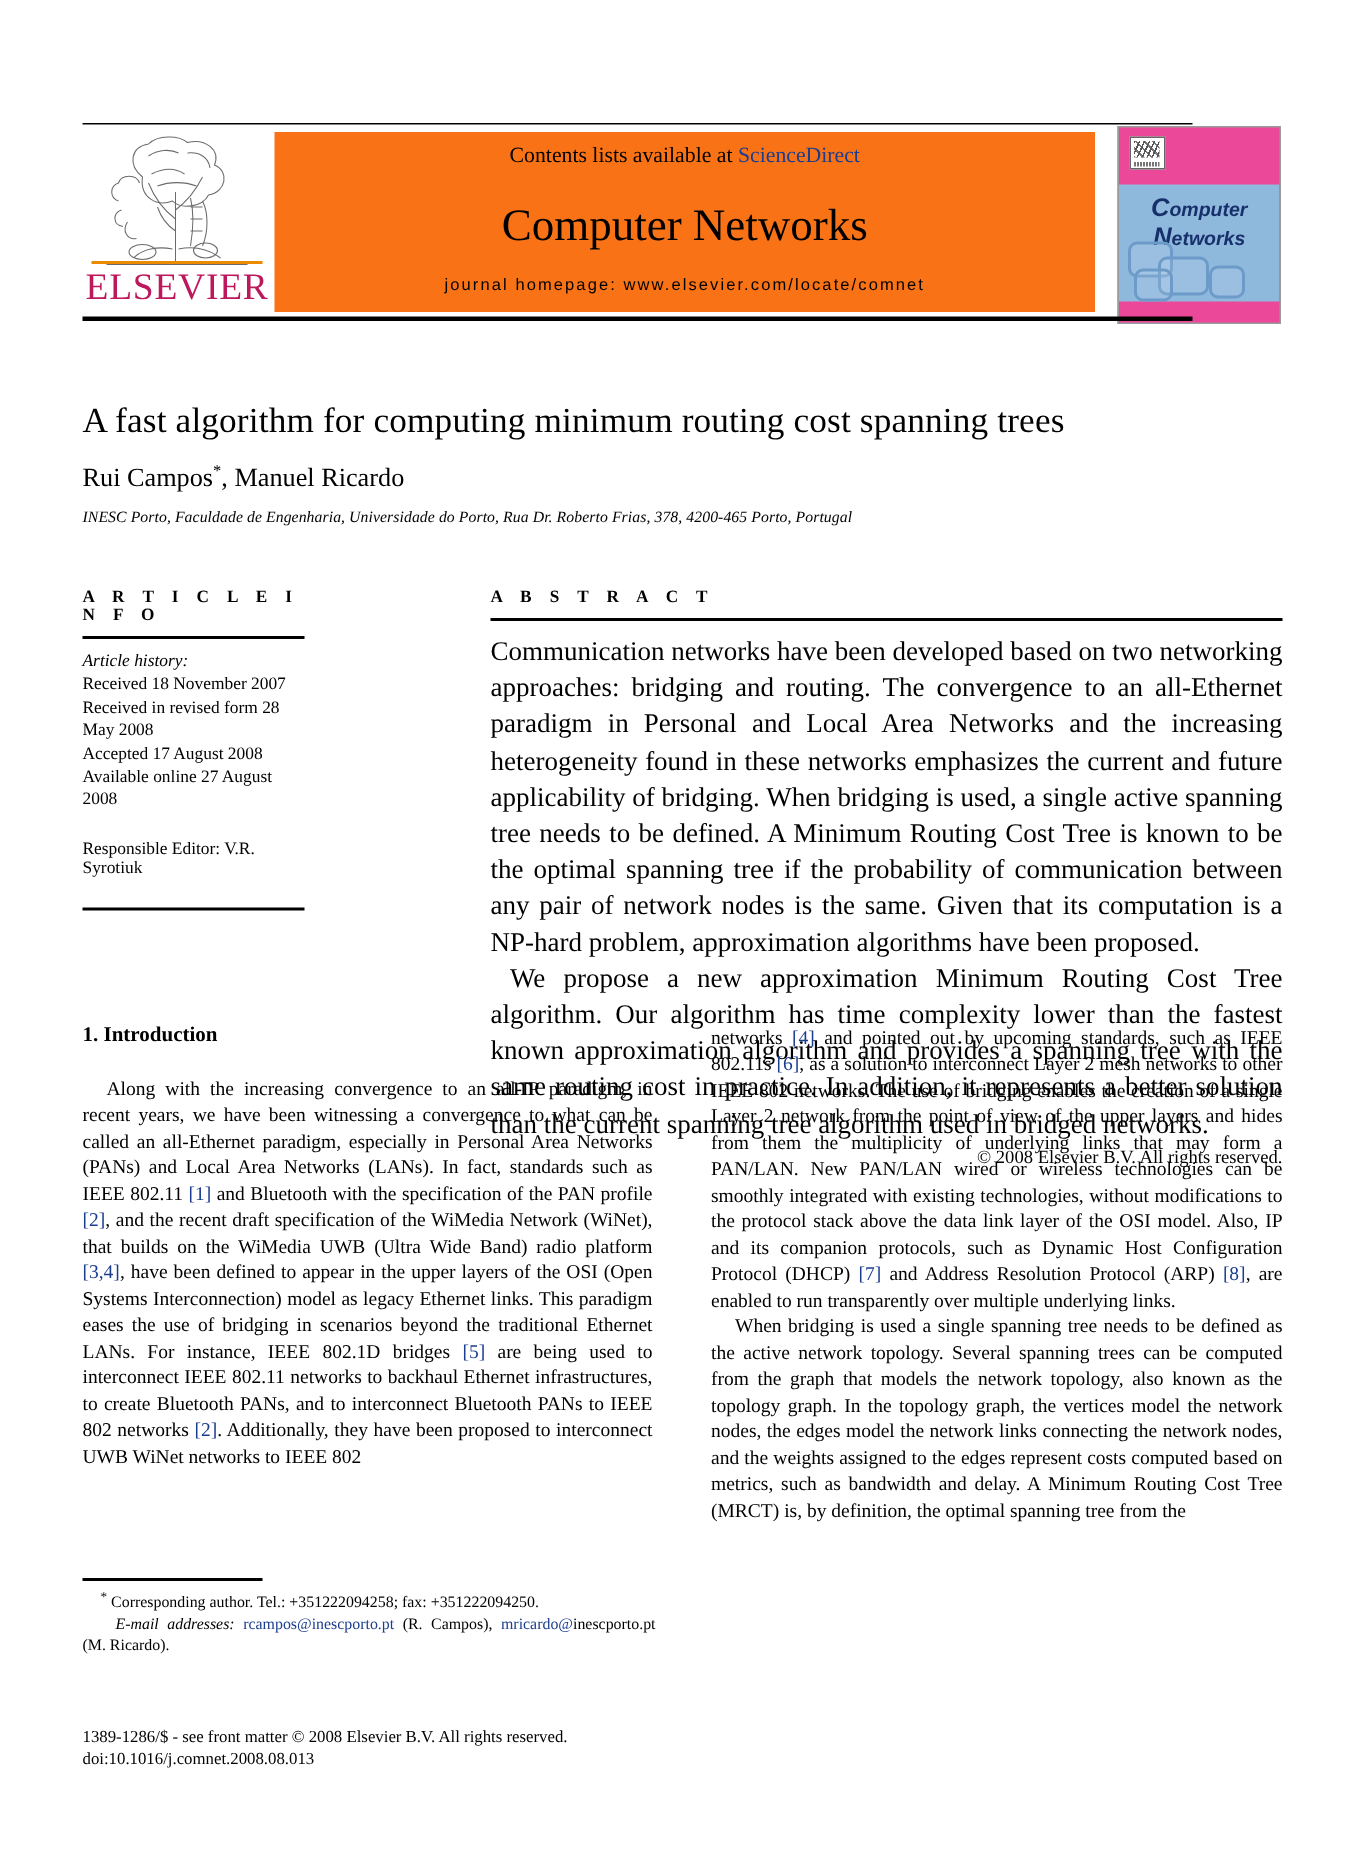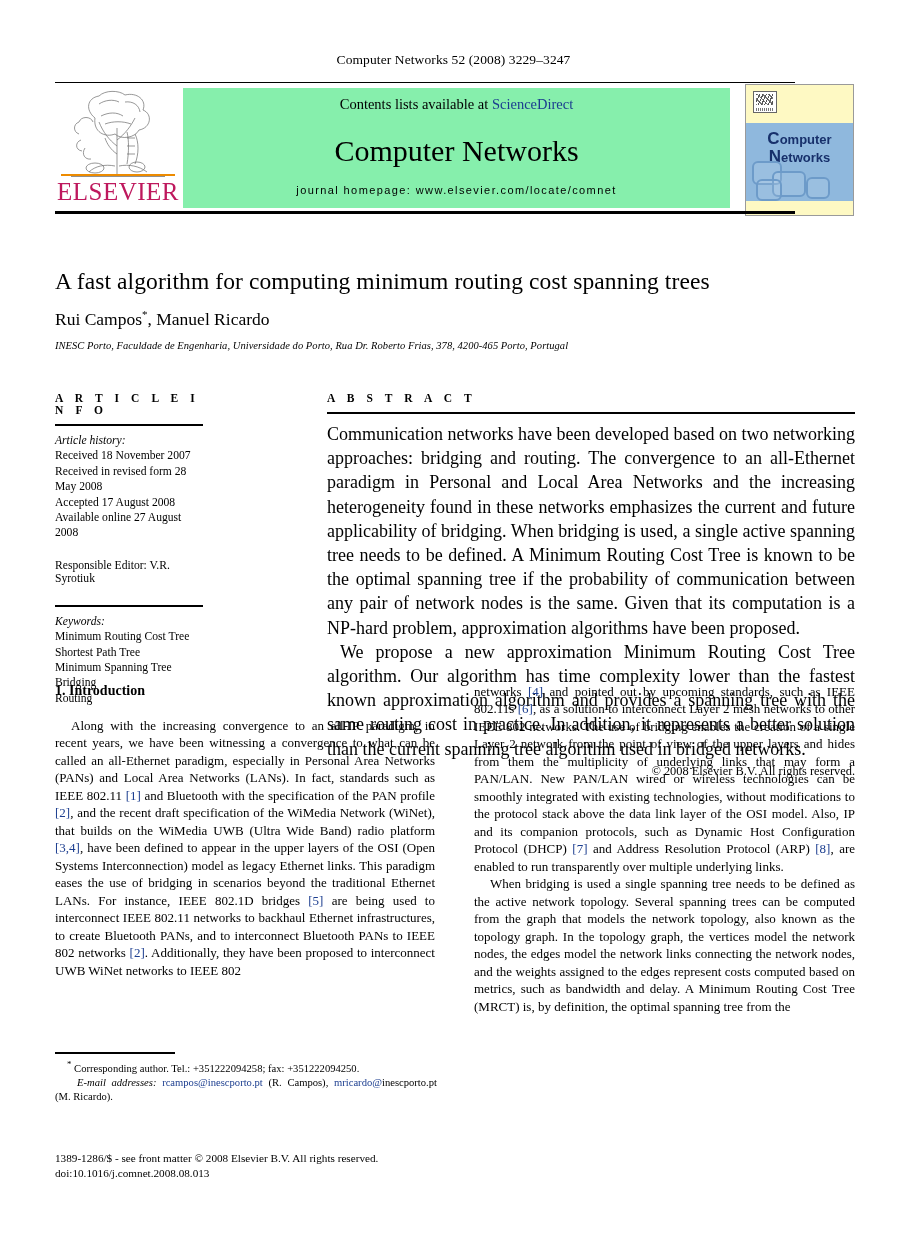--- a/index.html
+++ b/index.html
@@ -78,21 +78,21 @@
     width: 114px; height: 1.5px;
     background: #ED8B00;
   }
 
   
   .mast-center {
     position: absolute;
     left: 128px; top: 6px;
     width: 547px;
     height: 120px;
-    background: #86efac;
+    background: #f97316;
   }
   .contents-line {
     position: absolute;
     left: 0; top: 8px;
     width: 547px;
     text-align: center;
     font-size: 14.5px;
   }
   .sciencedirect {
     color: #1b3d8f;
@@ -115,22 +115,23 @@
     letter-spacing: 1.4px;
   }
 
   
   .cover {
     position: absolute;
     left: 690px; top: 2px;
     width: 107px;
     height: 130px;
     border: 1px solid #9a9a9a;
-    background: #fef9c3;
+    background: #ec4899;
     overflow: hidden;
+    font-style: italic;
   }
   .cover-band {
     position: absolute;
     left: 0; top: 38px;
     width: 107px; height: 78px;
     background: #8fb8dd;
   }
   .cover-elsevier-mark {
     position: absolute;
     left: 7px; top: 6px;
@@ -317,21 +318,20 @@
     font-size: 11.2px;
     line-height: 1.38;
   }
   .imprint p { margin: 0; }
 </style>
 </head>
 <body>
 
 <div class="page">
 
-  <div class="running-head">Computer Networks 52 (2008) 3229–3247</div>
 
   <div class="masthead">
     <div class="masthead-toprule"></div>
 
     <div class="elsevier-logo">
       <svg class="tree-svg" width="106" height="92" viewBox="0 0 106 92">
         <g stroke="#6b6b6b" stroke-width="0.7" fill="none">
           <path d="M52 88 L52 40 M52 58 C44 52 38 44 34 34 M52 52 C60 46 66 38 70 30 M52 66 C46 62 42 56 40 50"></path>
           <path d="M30 30 C20 22 22 10 34 8 C40 2 54 2 60 7 C72 4 82 12 78 22 C88 26 86 40 74 42 C70 50 56 52 50 46 C40 50 28 44 30 30 Z"></path>
           <path d="M34 16 C40 12 48 11 54 14 M60 14 C68 13 74 17 75 24 M36 28 C44 24 52 24 58 28 M40 36 C48 33 58 33 66 36"></path>
@@ -384,28 +384,20 @@
     <div class="rule-thick"></div>
     <div class="hist">
       <em>Article history:</em><br>
       <span>Received 18 November 2007</span><br>
       <span>Received in revised form 28 May 2008</span><br>
       <span>Accepted 17 August 2008</span><br>
       <span>Available online 27 August 2008</span>
     </div>
     <div class="resp">Responsible Editor: V.R. Syrotiuk</div>
     <div class="kw-rule"></div>
-    <div class="kw">
-      <em>Keywords:</em><br>
-      <span>Minimum Routing Cost Tree</span><br>
-      <span>Shortest Path Tree</span><br>
-      <span>Minimum Spanning Tree</span><br>
-      <span>Bridging</span><br>
-      <span>Routing</span>
-    </div>
   </div>
 
   <div class="abs-col">
     <div class="sec-head">A B S T R A C T</div>
     <div class="rule-thick"></div>
     <div class="abstract-body">
       <p>Communication networks have been developed based on two networking approaches: bridging and routing. The convergence to an all-Ethernet paradigm in Personal and Local Area Networks and the increasing heterogeneity found in these networks emphasizes the current and future applicability of bridging. When bridging is used, a single active spanning tree needs to be defined. A Minimum Routing Cost Tree is known to be the optimal spanning tree if the probability of communication between any pair of network nodes is the same. Given that its computation is a NP-hard problem, approximation algorithms have been proposed.</p>
       <p>We propose a new approximation Minimum Routing Cost Tree algorithm. Our algorithm has time complexity lower than the fastest known approximation algorithm and provides a spanning tree with the same routing cost in practice. In addition, it represents a better solution than the current spanning tree algorithm used in bridged networks.</p>
     </div>
     <div class="copyright">© 2008 Elsevier B.V. All rights reserved.</div>

